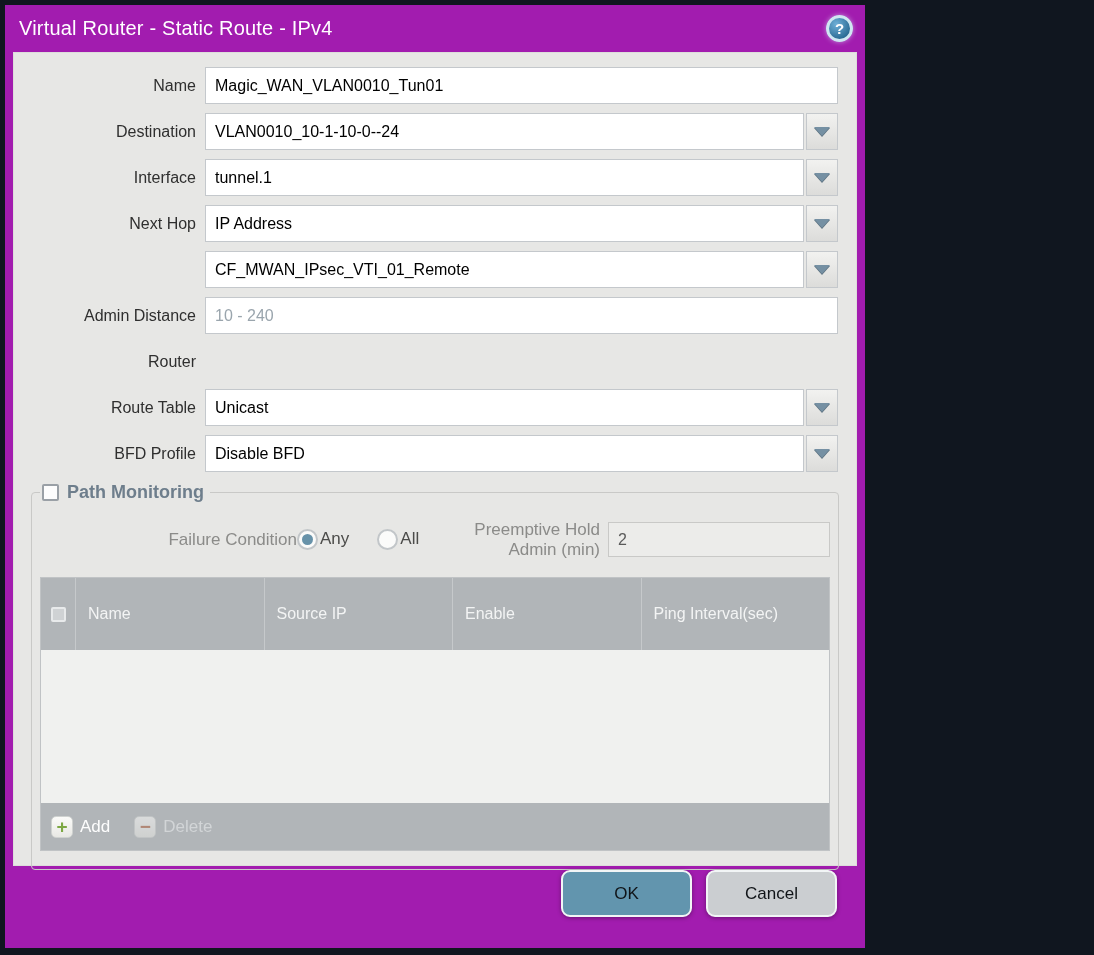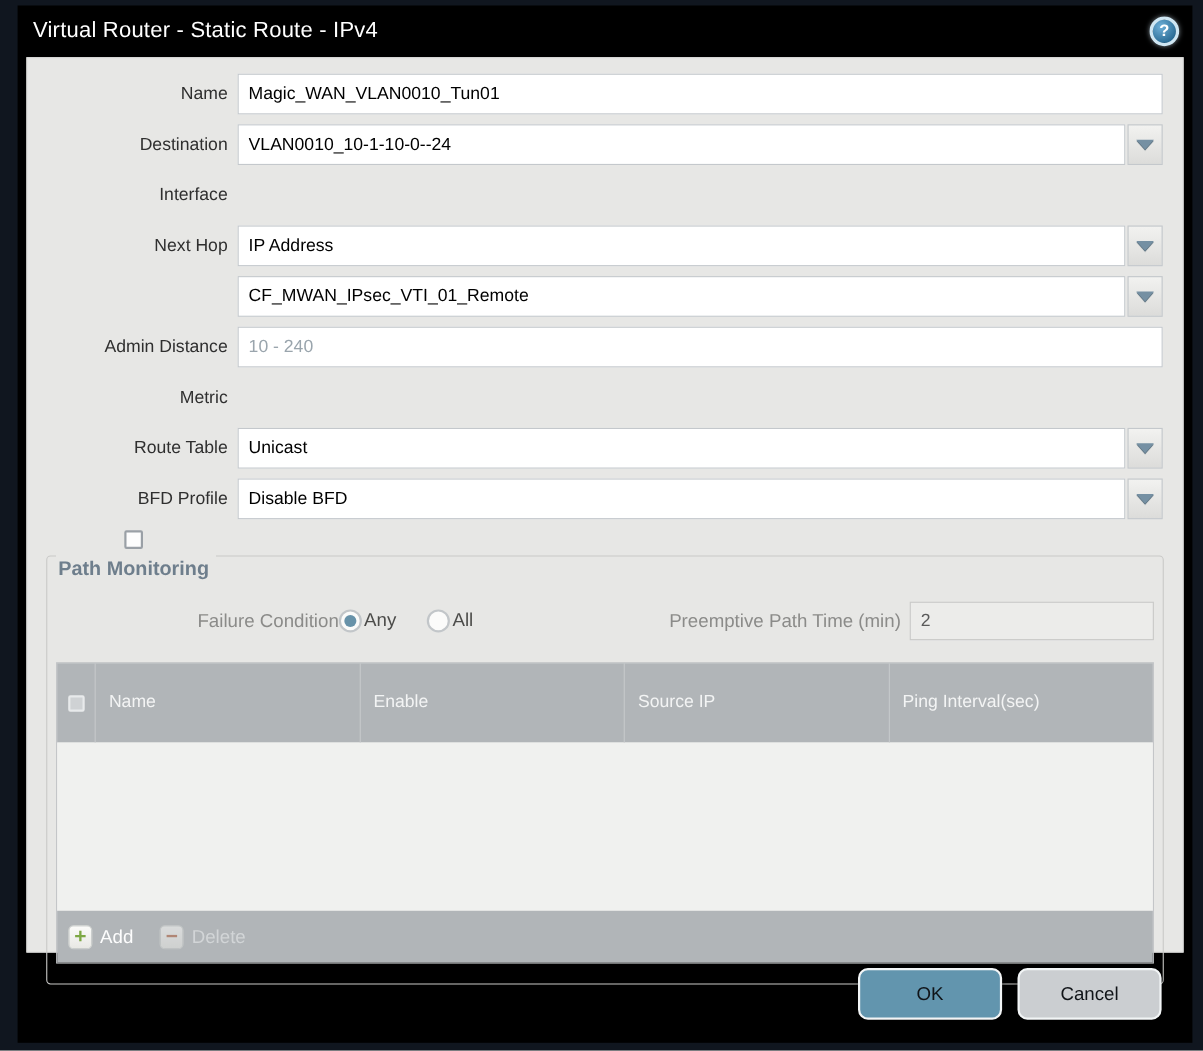--- a/index.html
+++ b/index.html
@@ -4,22 +4,22 @@
 <style>
   * { margin:0; padding:0; box-sizing:border-box; }
   html,body { width:1094px; height:955px; }
   body {
     background:#10161f;
     font-family:"Liberation Sans", sans-serif;
     position:relative;
     overflow:hidden;
   }
   .window {
-    position:absolute; left:16px; top:5px; width:1068px; height:943px;
-    background:#000000;
+    position:absolute; left:5px; top:5px; width:860px; height:943px;
+    background:#a21caf;
   }
   
   .titlebar {
     height:47px; display:flex; align-items:center; justify-content:space-between;
     padding:0 12px 0 14px; color:#ffffff;
   }
   .titlebar .title { font-size:20px; font-weight:400; letter-spacing:.2px; }
   .help-icon {
     width:27px; height:27px; border-radius:50%;
     background:radial-gradient(circle at 35% 30%, #6fb0d8, #2a6b94 75%);
@@ -60,21 +60,21 @@
     border-left:8px solid transparent; border-right:8px solid transparent;
     border-top:9px solid #7590a3;
     filter:drop-shadow(0 1px 0 #5a6f7d);
   }
   
   fieldset.pm {
     margin:10px 17px 0 17px; border:1px solid #c9c9c7; border-radius:4px;
     padding:16px 8px 18px 8px;
   }
   fieldset.pm legend {
-    display:flex; align-items:center; gap:8px; padding:0 6px 0 2px; margin-left:0;flex-direction:column;
+    display:flex; align-items:center; gap:8px; padding:0 6px 0 2px; margin-left:0;
   }
   .pm-checkbox {
     width:17px; height:17px; background:#fdfdfd; border:2px solid #9aa0a6;
     border-radius:2px; display:inline-block; cursor:pointer;
   }
   .pm-legend-text { font-size:18px; font-weight:bold; color:#6e7e8c; }
   
   .pm-row { display:flex; align-items:center; height:37px; margin:2px 0 19px 0; }
   .pm-label { font-size:17px; color:#8b8b89; }
   .fc-label { width:257px; text-align:right; padding-right:0; flex:none; }
@@ -124,21 +124,21 @@
     font-size:19px; font-weight:bold; line-height:1;
   }
   .plus-icon { color:#7da844; }
   .minus-icon { color:#b0603f; opacity:.55; }
   .tbl-btn-label { font-size:17px; color:#fdfdfd; }
   .tbl-btn.disabled .tbl-btn-label { color:#d2d5d7; }
   
   .footer {
     position:absolute; left:0; right:0; bottom:0; height:82px;
     display:flex; justify-content:flex-end; align-items:flex-start;
-    gap:14px; padding:14px 28px 0 0;
+    gap:14px; padding:4px 28px 0 0;
   }
   .btn {
     width:131px; height:47px; border-radius:9px;
     border:2px solid #f2f5f6; font-family:"Liberation Sans", sans-serif;
     font-size:17px; color:#101418; cursor:pointer;
     box-shadow:0 1px 4px rgba(0,0,0,.35);
   }
   .btn-ok { background:#6295ae; }
   .btn-cancel { background:#cbced1; }
 </style>
@@ -166,20 +166,26 @@
       <div class="input-wrap">
         <input class="text-input" value="VLAN0010_10-1-10-0--24" style="">
         <span class="dd-btn">
             <span class="dd-arrow"></span>
           </span>
       </div>
     </div>
 
     <div class="form-row">
       <label class="form-label">Interface</label>
+      <div class="input-wrap">
+        <input class="text-input" value="tunnel.1" style="">
+        <span class="dd-btn">
+            <span class="dd-arrow"></span>
+          </span>
+      </div>
     </div>
 
     <div class="form-row">
       <label class="form-label">Next Hop</label>
       <div class="input-wrap">
         <input class="text-input" value="IP Address" style="">
         <span class="dd-btn">
             <span class="dd-arrow"></span>
           </span>
       </div>
@@ -196,21 +202,21 @@
     </div>
 
     <div class="form-row">
       <label class="form-label">Admin Distance</label>
       <div class="input-wrap">
         <input class="text-input" placeholder="10 - 240" style="">
       </div>
     </div>
 
     <div class="form-row">
-      <label class="form-label">Metric</label>
+      <label class="form-label">Router</label>
     </div>
 
     <div class="form-row">
       <label class="form-label">Route Table</label>
       <div class="input-wrap">
         <input class="text-input" value="Unicast" style="">
         <span class="dd-btn">
             <span class="dd-arrow"></span>
           </span>
       </div>
@@ -233,32 +239,32 @@
       </legend>
 
       <div class="pm-row">
         <span class="pm-label fc-label">Failure Condition</span>
         <span class="radio-group">
           <span class="radio selected"></span>
           <span class="radio-label">Any</span>
           <span class="radio"></span>
           <span class="radio-label">All</span>
         </span>
-        <span class="pm-label pht-label">Preemptive Path Time (min)</span>
+        <span class="pm-label pht-label">Preemptive Hold Admin (min)</span>
         <input class="pht-input" disabled="" value="2" style="">
       </div>
 
       <div class="pm-table">
         <div class="tbl-header">
           <div class="th th-check">
             <span class="tbl-checkbox"></span>
           </div>
           <div class="th">Name</div>
+          <div class="th">Source IP</div>
           <div class="th">Enable</div>
-          <div class="th">Source IP</div>
           <div class="th">Ping Interval(sec)</div>
         </div>
         <div class="tbl-body"></div>
         <div class="tbl-footer">
           <span class="tbl-btn">
             <span class="icon-sq plus-icon">+</span>
             <span class="tbl-btn-label">Add</span>
           </span>
           <span class="tbl-btn disabled">
             <span class="icon-sq minus-icon">−</span>

